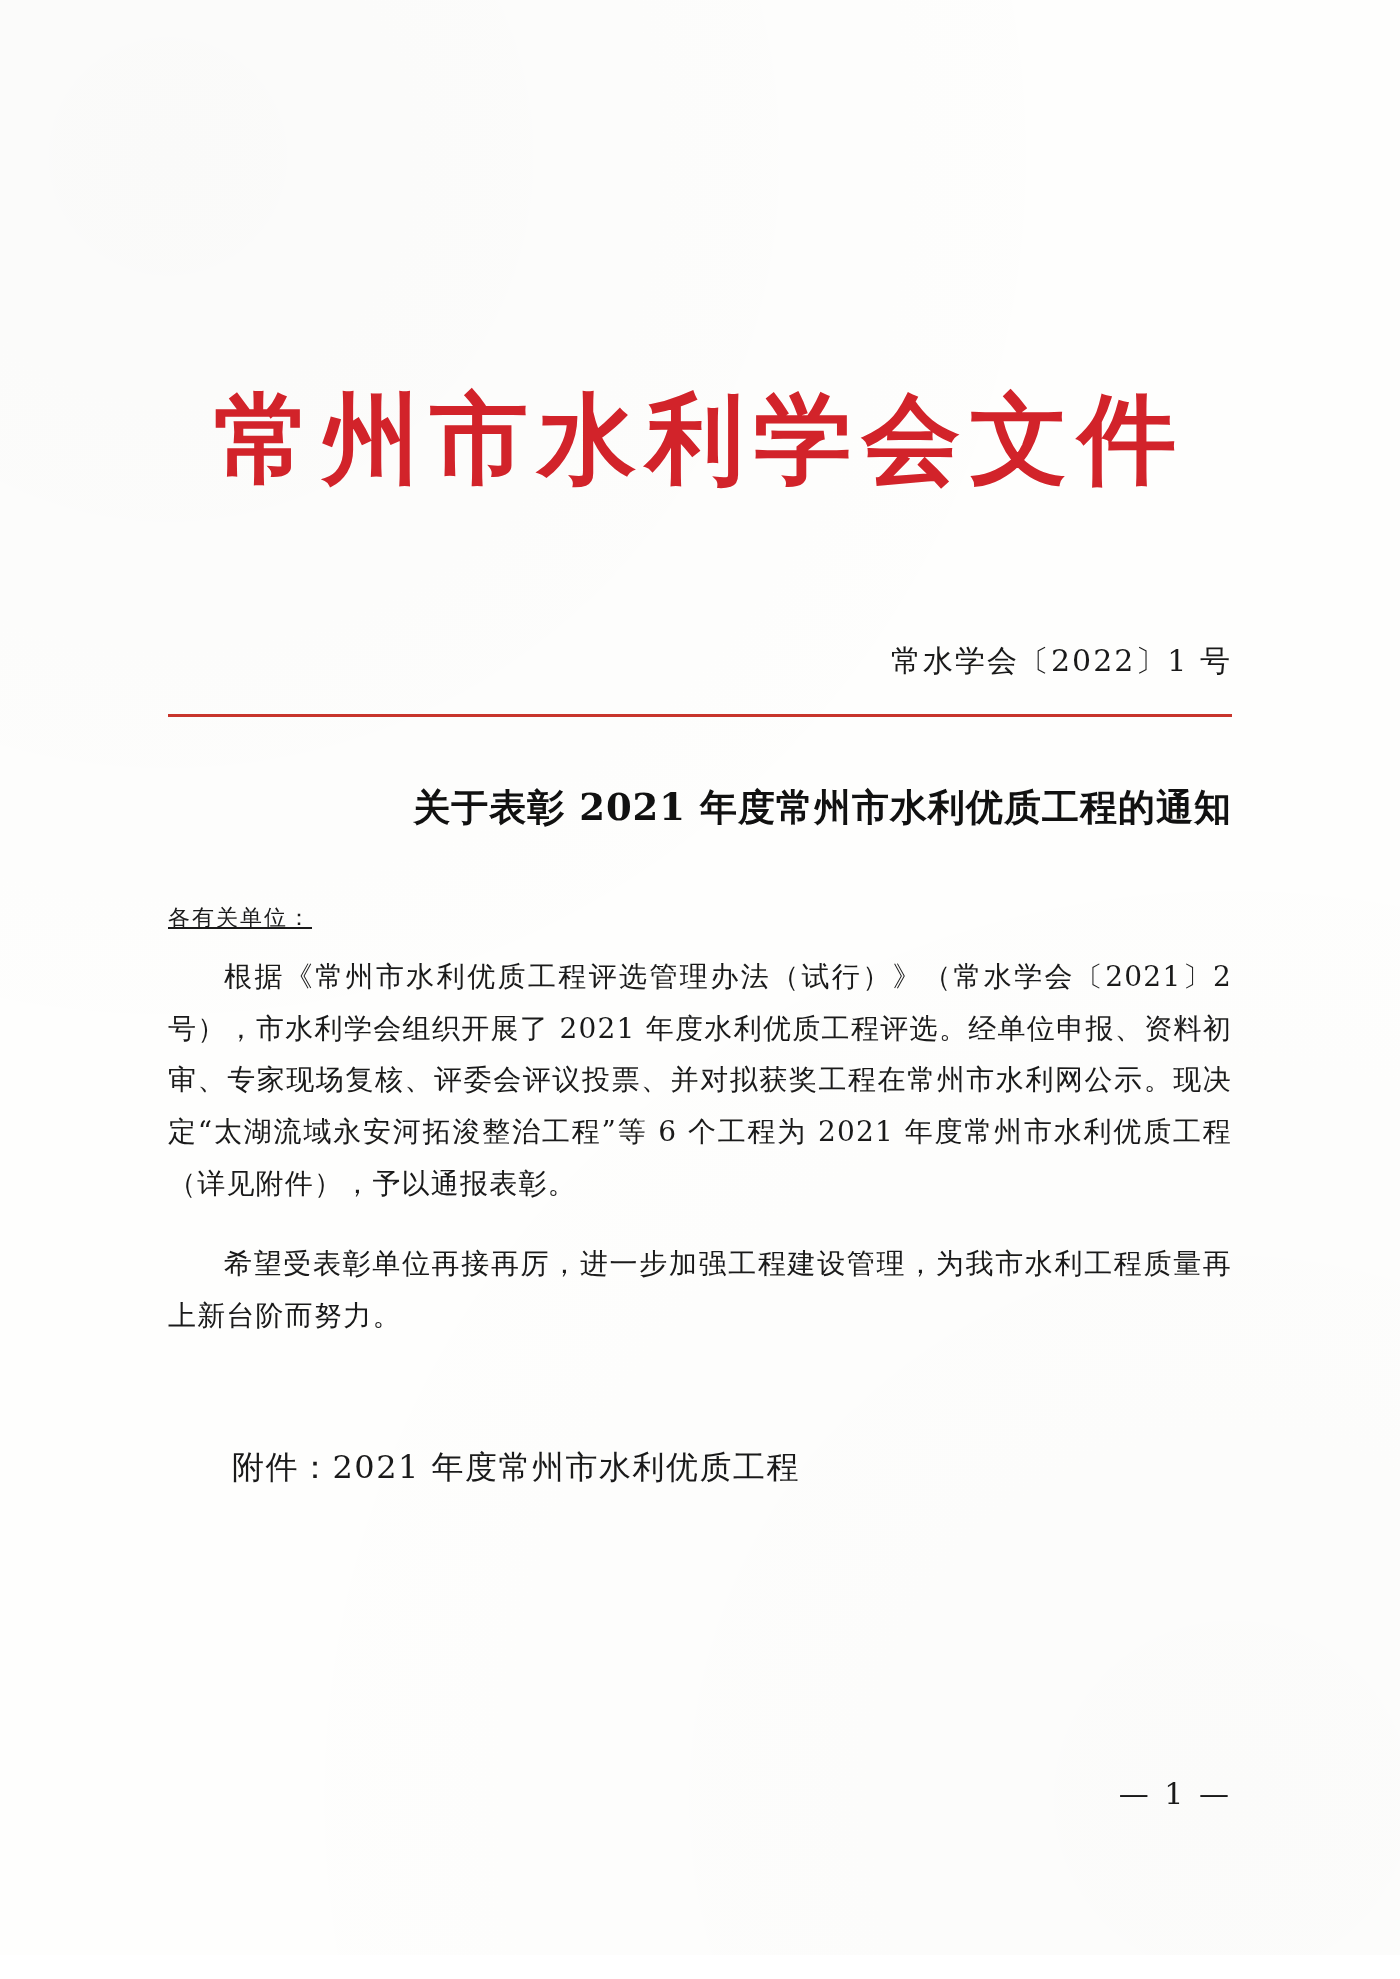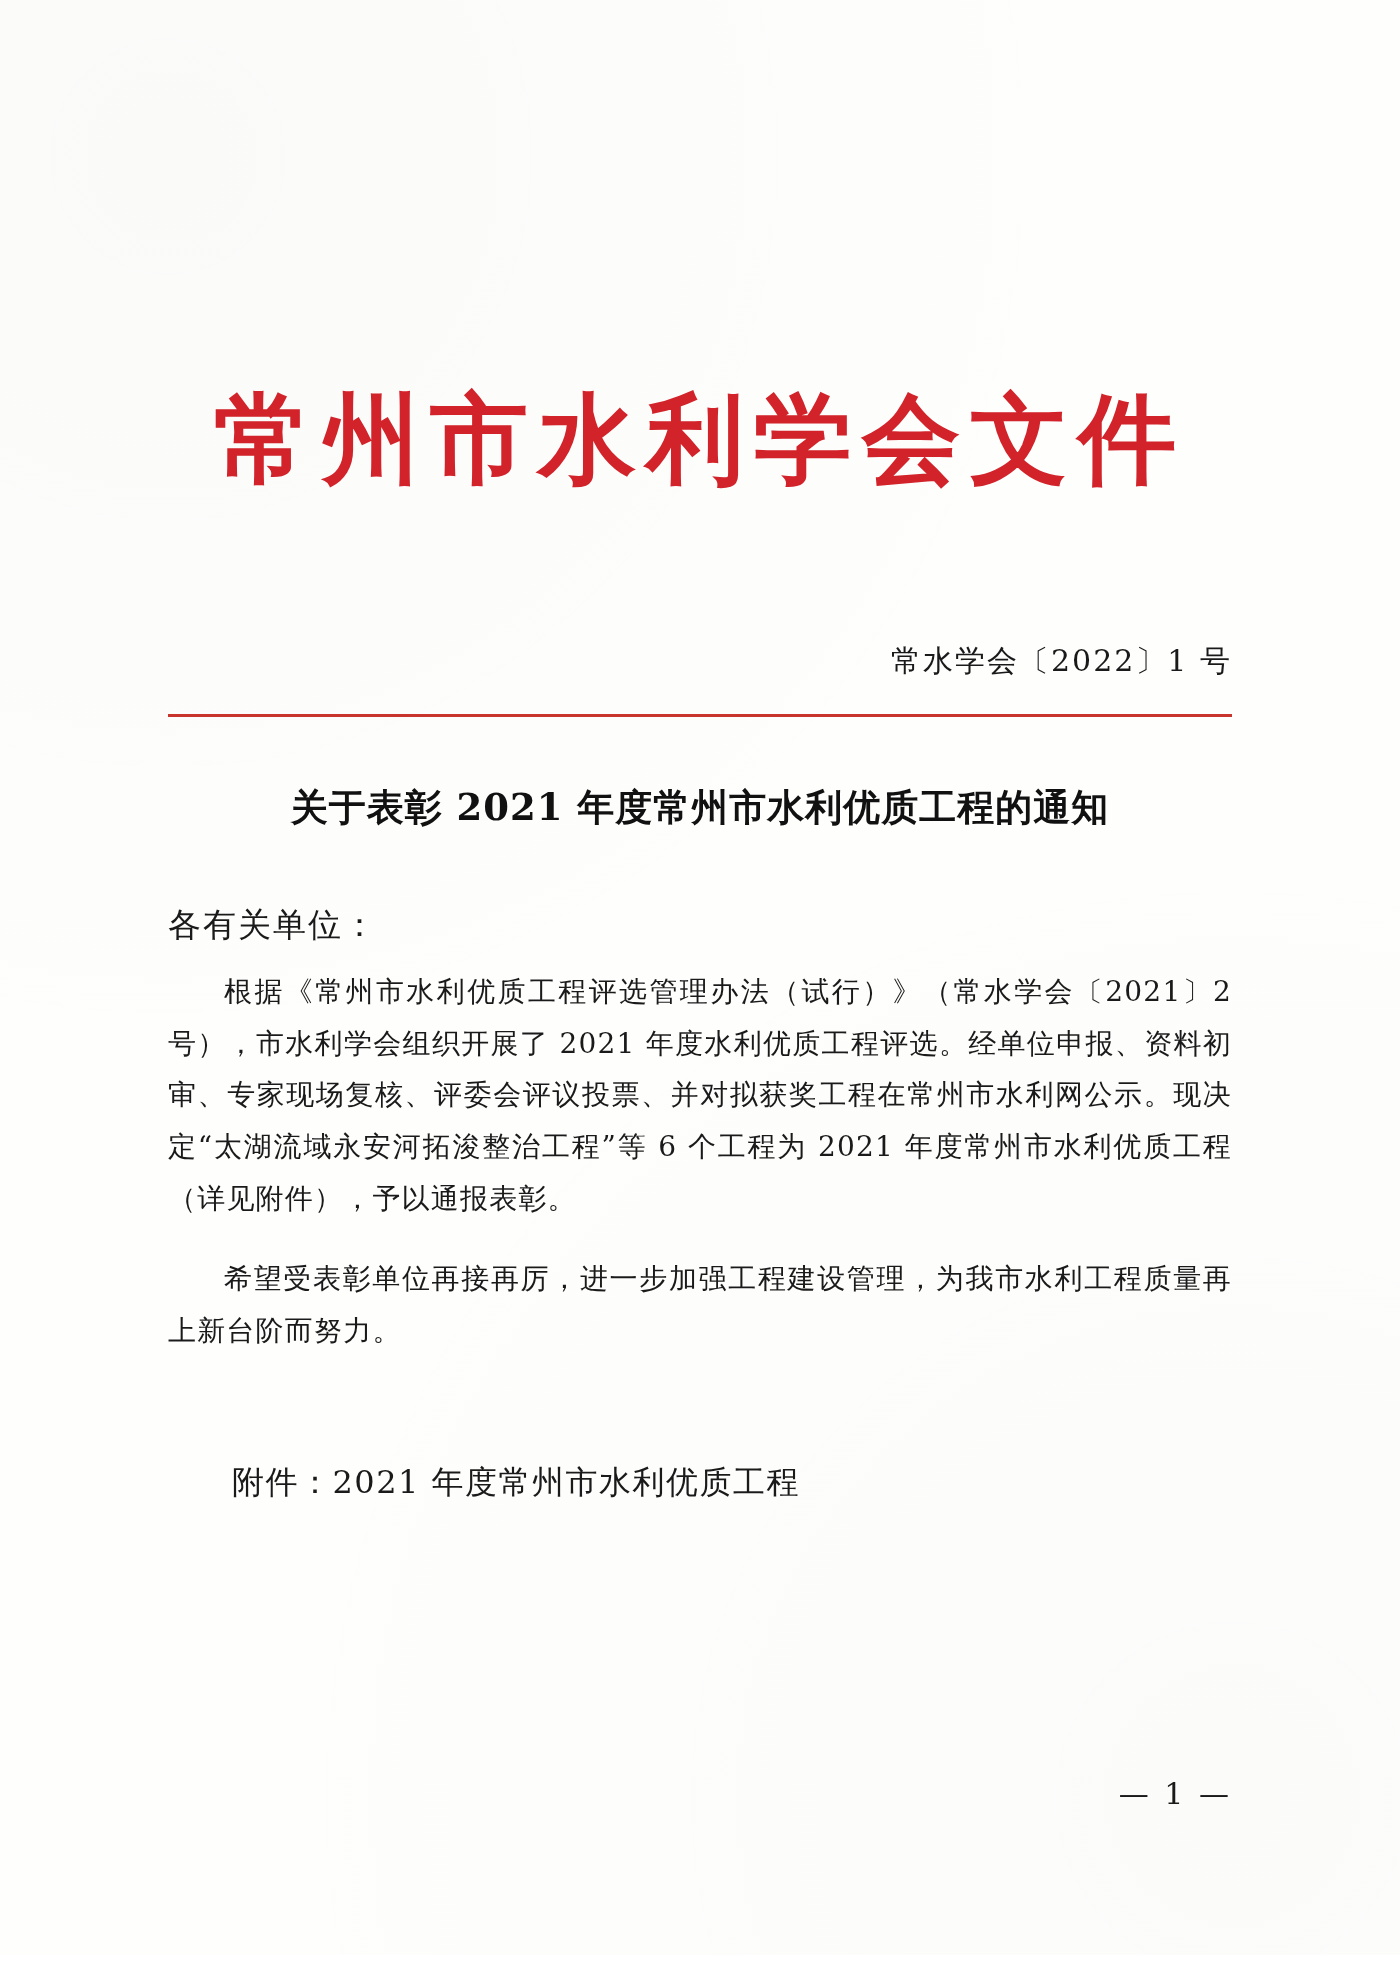--- a/index.html
+++ b/index.html
@@ -58,30 +58,31 @@
     color: #1a1a1a;
   }
   .red-rule {
     margin-top: 32px;
     height: 3px;
     background: #c8352c;
     width: 100%;
   }
   .subject {
     margin-top: 66px;
-    text-align: center;
+    text-align: right;
     font-size: 37px;
     font-weight: bold;
     letter-spacing: 1px;
     color: #111;
   }
   .salutation {
     margin-top: 70px;
-    font-size: 33px;
+    font-size: 22px;
     letter-spacing: 2px;
+    text-decoration: underline;
   }
   .body-para {
     margin-top: 18px;
     font-size: 28px;
     line-height: 1.85;
     text-align: justify;
     text-justify: inter-ideograph;
     text-indent: 2em;
     letter-spacing: 1.2px;
   }

